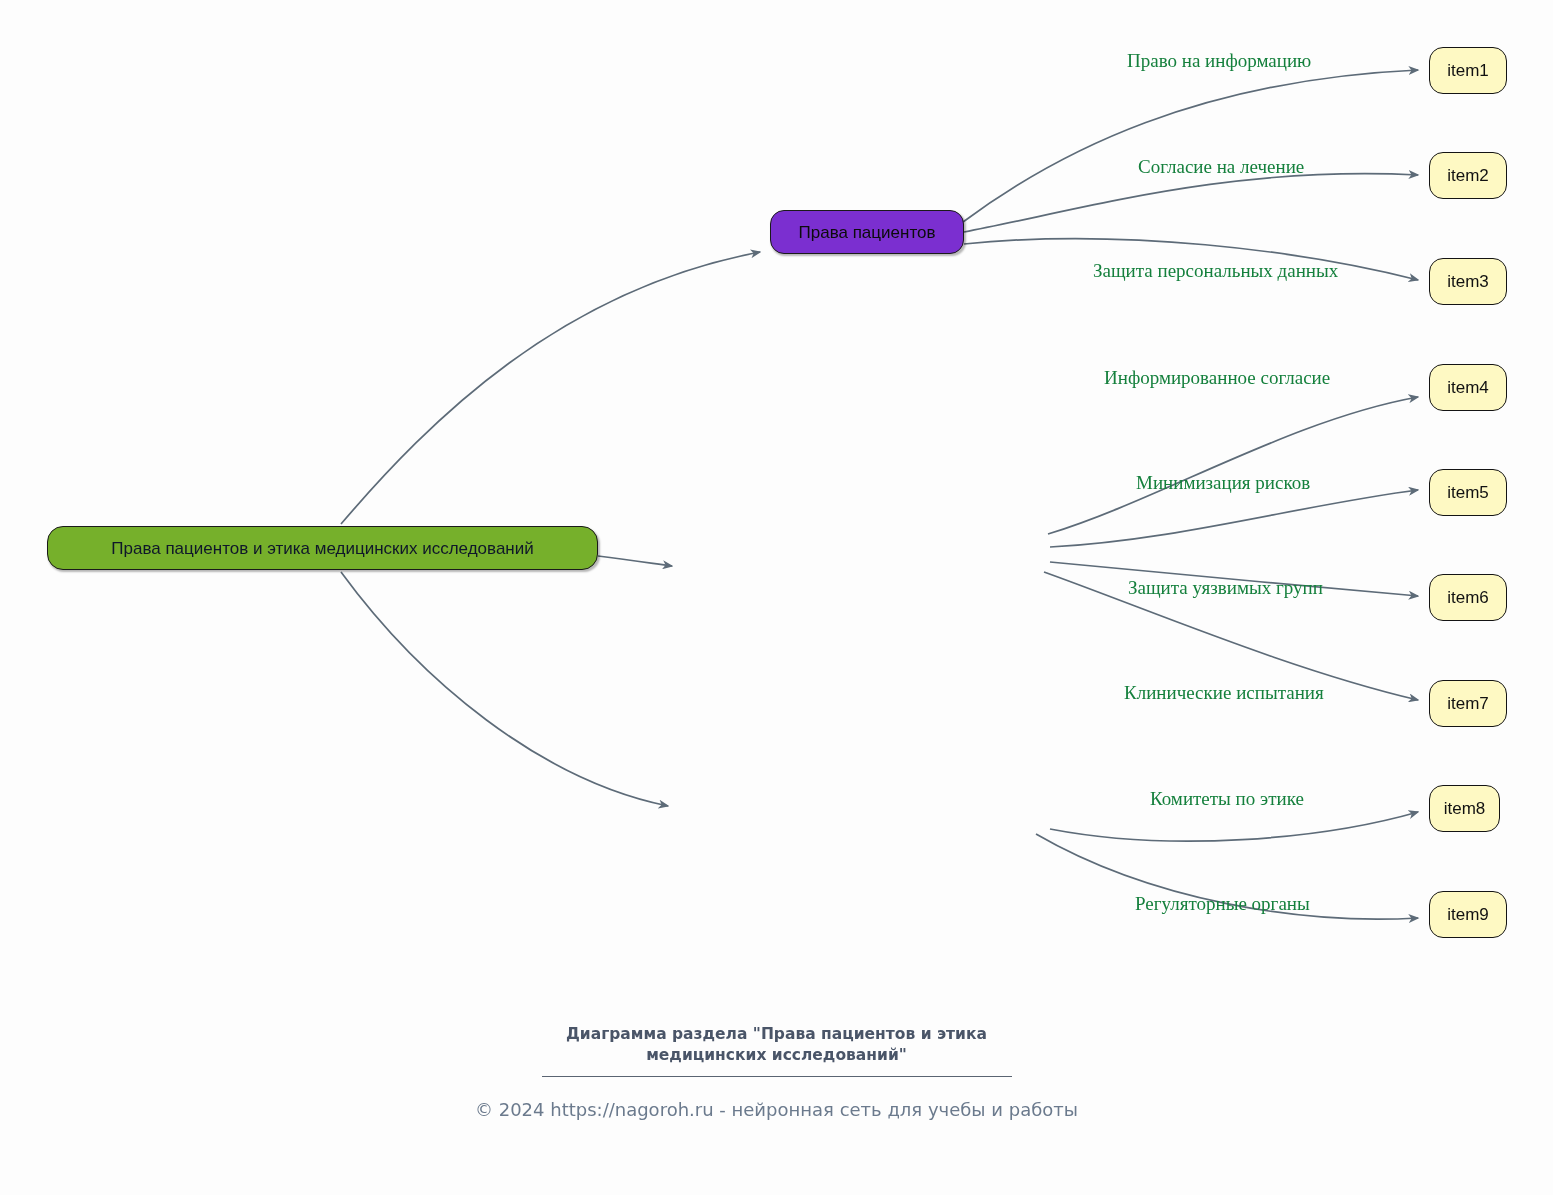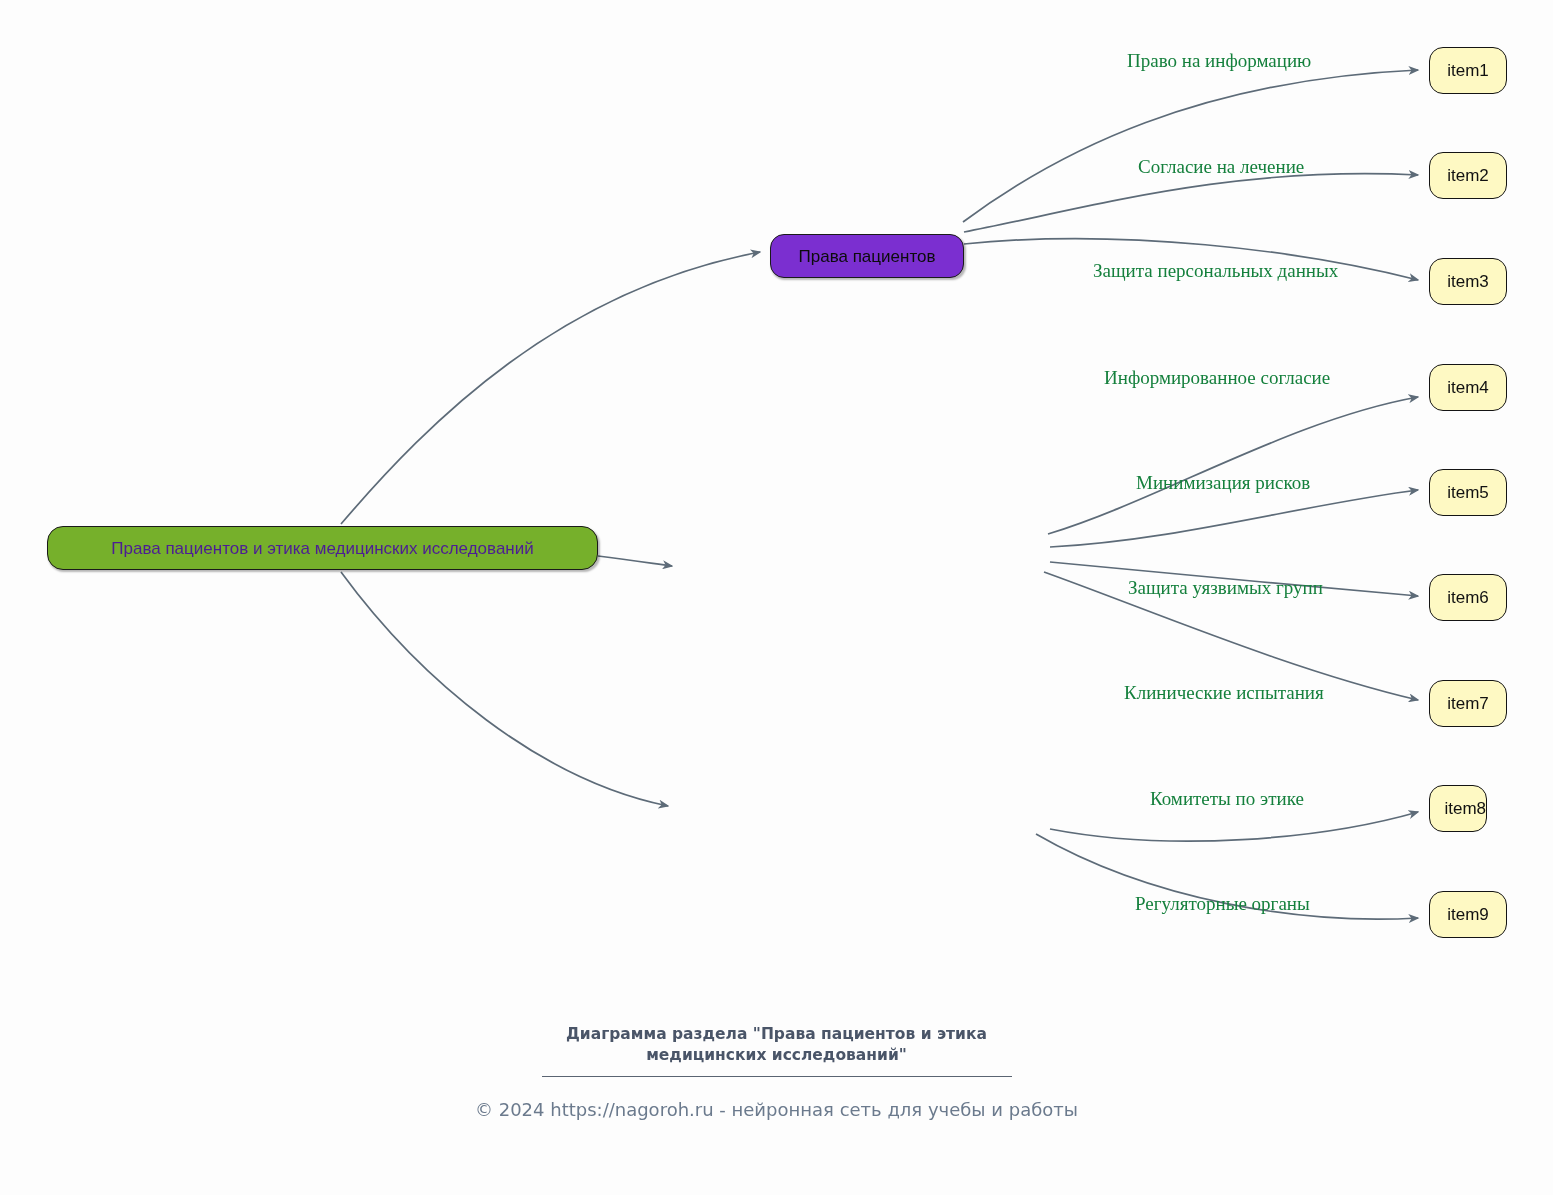--- a/index.html
+++ b/index.html
@@ -29,21 +29,21 @@
     display: flex;
     align-items: center;
     justify-content: center;
     white-space: nowrap;
     line-height: 1;
   }
   .node-root {
     background: #76b02b;
     border: 1.6px solid #1a1a1a;
     border-radius: 16px;
-    color: #4c1d95;
+    color: #0f172a;
     font-size: 17px;
     box-shadow: 1.5px 2px 2px rgba(0,0,0,0.28);
   }
   .node-branch {
     background: #7b2fd0;
     border: 1.6px solid #1a1a1a;
     border-radius: 14px;
     color: #0c0c0c;
     font-size: 17px;
     box-shadow: 1.5px 2px 2px rgba(0,0,0,0.28);
@@ -119,21 +119,21 @@
 
       <path d="M 1050,829 C 1170,852 1320,840 1418,812"></path>
       <path d="M 1036,834 C 1150,900 1300,925 1418,918"></path>
     </g>
   </svg>
 
   <div class="node node-root" style="left:47px; top:526px; width:551px; height:44px;">
     <span>Права пациентов и этика медицинских исследований</span>
   </div>
 
-  <div class="node node-branch" style="left:770px; top:210px; width:194px; height:44px;margin-top:24px;">
+  <div class="node node-branch" style="left:770px; top:210px; width:194px; height:44px;">
     <span>Права пациентов</span>
   </div>
 
 
 
   <div class="node node-leaf" style="left:1429px; top:47px; width:78px; height:47px;">
     <span>item1</span>
   </div>
   <div class="node node-leaf" style="left:1429px; top:152px; width:78px; height:47px;">
     <span>item2</span>
@@ -146,21 +146,21 @@
   </div>
   <div class="node node-leaf" style="left:1429px; top:469px; width:78px; height:47px;">
     <span>item5</span>
   </div>
   <div class="node node-leaf" style="left:1429px; top:574px; width:78px; height:47px;">
     <span>item6</span>
   </div>
   <div class="node node-leaf" style="left:1429px; top:680px; width:78px; height:47px;">
     <span>item7</span>
   </div>
-  <div class="node node-leaf" style="left:1429px; top:785px; width:58px; height:47px;justify-content:flex-end;">
+  <div class="node node-leaf" style="left:1429px; top:785px; width:71px; height:47px;">
     <span>item8</span>
   </div>
   <div class="node node-leaf" style="left:1429px; top:891px; width:78px; height:47px;">
     <span>item9</span>
   </div>
 
   <div class="edge-label" style="left:1127px; top:51px;">Право на информацию</div>
   <div class="edge-label" style="left:1138px; top:157px;">Согласие на лечение</div>
   <div class="edge-label" style="left:1093px; top:261px;">Защита персональных данных</div>
   <div class="edge-label" style="left:1104px; top:368px;">Информированное согласие</div>

